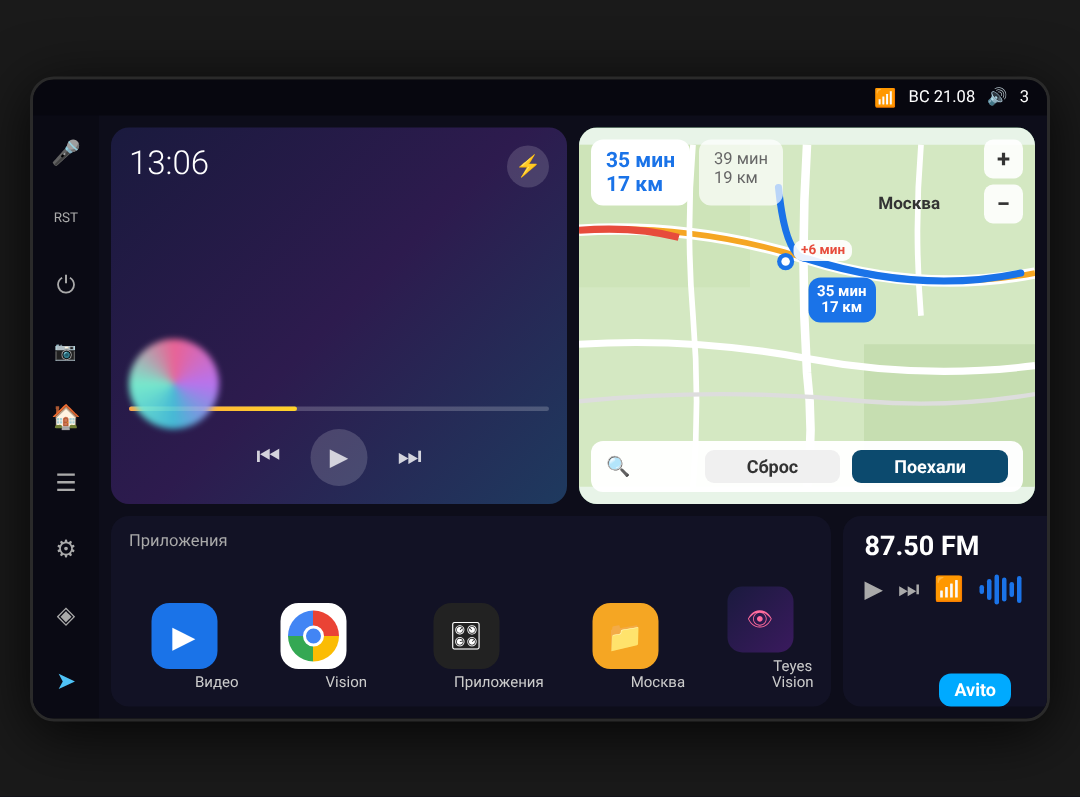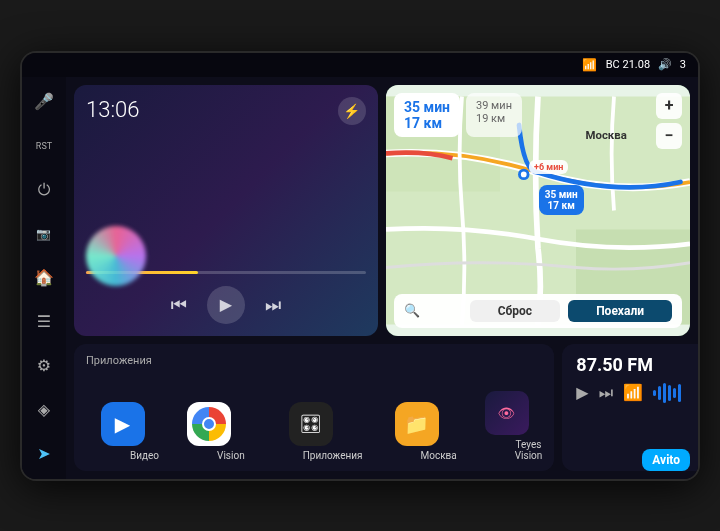--- a/index.html
+++ b/index.html
@@ -362,21 +362,21 @@
       background: rgba(255,255,255,0.9);
       color: #e74c3c;
       border-radius: 6px;
       padding: 2px 5px;
       font-size: 9px;
       font-weight: bold;
     }
     .avito-badge {
       position: absolute;
       bottom: 8px;
-      right: 8px;
+      right: 24px;
       background: #00aaff;
       color: white;
       border-radius: 8px;
       padding: 4px 10px;
       font-size: 12px;
       font-weight: bold;
       z-index: 100;
     }
     .nav-bottom-panel {
       position: absolute;

